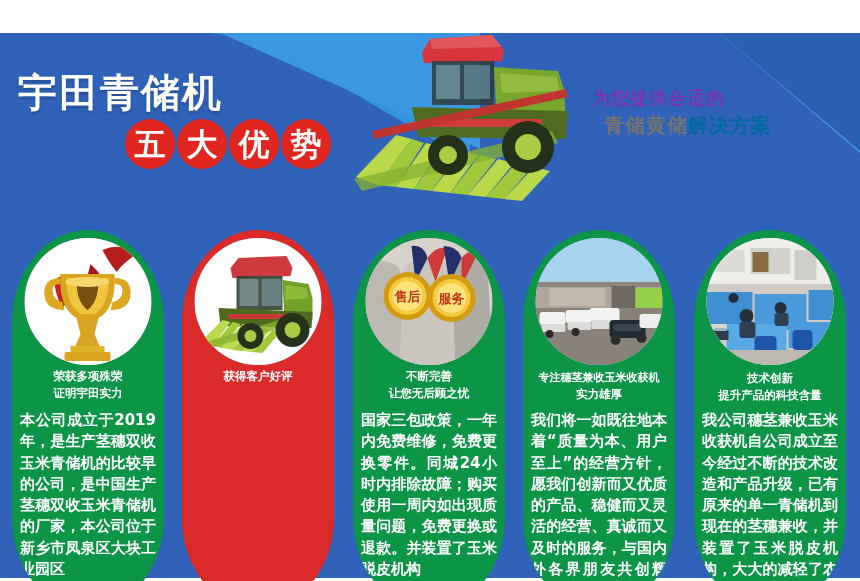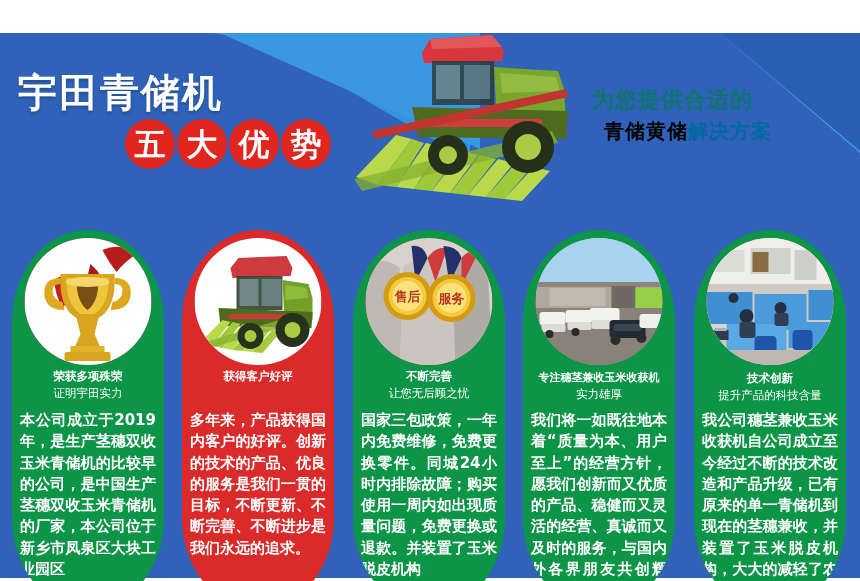--- a/index.html
+++ b/index.html
@@ -89,28 +89,28 @@
     color: #ffffff; font-size: 31px; font-weight: bold;
     line-height: 1;
   }
 
   
   .hdr-right {
     position: absolute; left: 592px; top: 52px;
     width: 255px;
   }
   .hdr-sub1 {
-    font-size: 22px; font-weight: bold; color: #0f766e;
+    font-size: 18px; font-weight: normal; color: #a21caf;
     letter-spacing: 1px; line-height: 1.4;
   }
   .hdr-sub2 {
     font-size: 20px; font-weight: bold; line-height: 1.5;
     letter-spacing: 1px; padding-left: 12px;
   }
-  .hdr-sub2 .hl { color: #000000; }
+  .hdr-sub2 .hl { color: #737373; }
   .hdr-sub2 .wh { color: #0369a1; }
 
   
   .cards {
     position: absolute; left: 0; top: 197px;
     width: 860px; height: 384px;
   }
   .card {
     position: absolute; top: 0;
     width: 152px; height: 380px;
@@ -119,35 +119,35 @@
     padding: 0;
   }
   .card.green { background: #0c9447; }
   .card.red   { background: #da2a2a; }
 
   .card-photo {
     position: absolute; left: 50%; top: 8px;
     transform: translateX(-50%);
     width: 127px; height: 127px;
     border-radius: 50%;
-    background: #b91c1c;
+    background: #a3a3a3;
     overflow: hidden;
   }
   .card-photo svg { display: block; }
 
   .card-title {
     position: absolute; left: 0; top: 138px;
     width: 152px;
     text-align: center;
     color: #ffffff;
     font-size: 11.5px; font-weight: bold;
     line-height: 1.45;
     padding: 0 14px;
   }
-  .card-title .t2 { font-weight: normal; }
+  .card-title .t2 { font-weight: bold; }
   .card-body {
     position: absolute; left: 0; top: 180px;
     width: 152px;
     padding: 0 8px;
     color: #ffffff;
     font-size: 15px;
     font-weight: bold;
     line-height: 1.42;
     text-align: justify;
     text-justify: inter-character;
@@ -275,21 +275,20 @@
           <circle cx="98" cy="92" r="8" fill="#acc f45"></circle>
           <circle cx="98" cy="92" r="8" fill="#aacc45"></circle>
           <circle cx="56" cy="98" r="13" fill="#26321b"></circle>
           <circle cx="56" cy="98" r="6" fill="#aacc45"></circle>
         </svg>
       </div>
       <div class="card-title">
         <div class="t1">获得客户好评</div>
         <div class="t2"></div>
       </div>
-      <div class="card-body">多年来，产品获得国内客户的好评。创新的技术的产品、优良的服务是我们一贯的目标，不断更新、不断完善、不断进步是我们永远的追求。</div>
     </div>
 
     <div class="card green c3" style="left:353px;">
       <div class="card-photo">
         <svg width="127" height="127" viewBox="0 0 127 127">
           <rect width="127" height="127" fill="#d7d2cb"></rect>
           <path d="M0 30 Q18 16 34 30 L40 127 L0 127Z" fill="#bdb8b2"></path>
           <path d="M86 26 Q104 12 122 26 L127 127 L86 127Z" fill="#aeaaa4"></path>
           <path d="M38 28 Q62 14 86 28 L90 127 L34 127Z" fill="#cac6bf"></path>
           <path d="M46 8 Q58 6 62 20 L50 44Z" fill="#23306b"></path>

